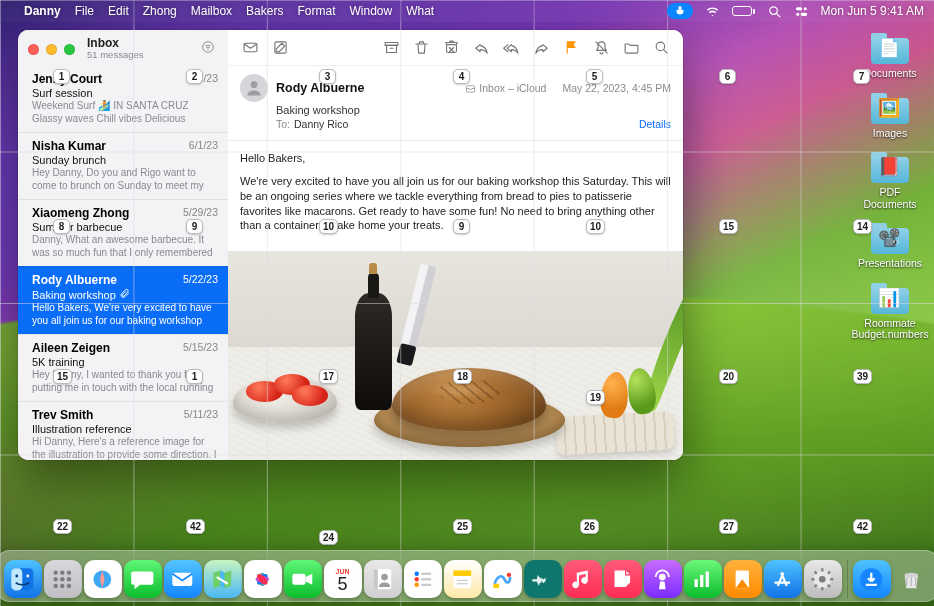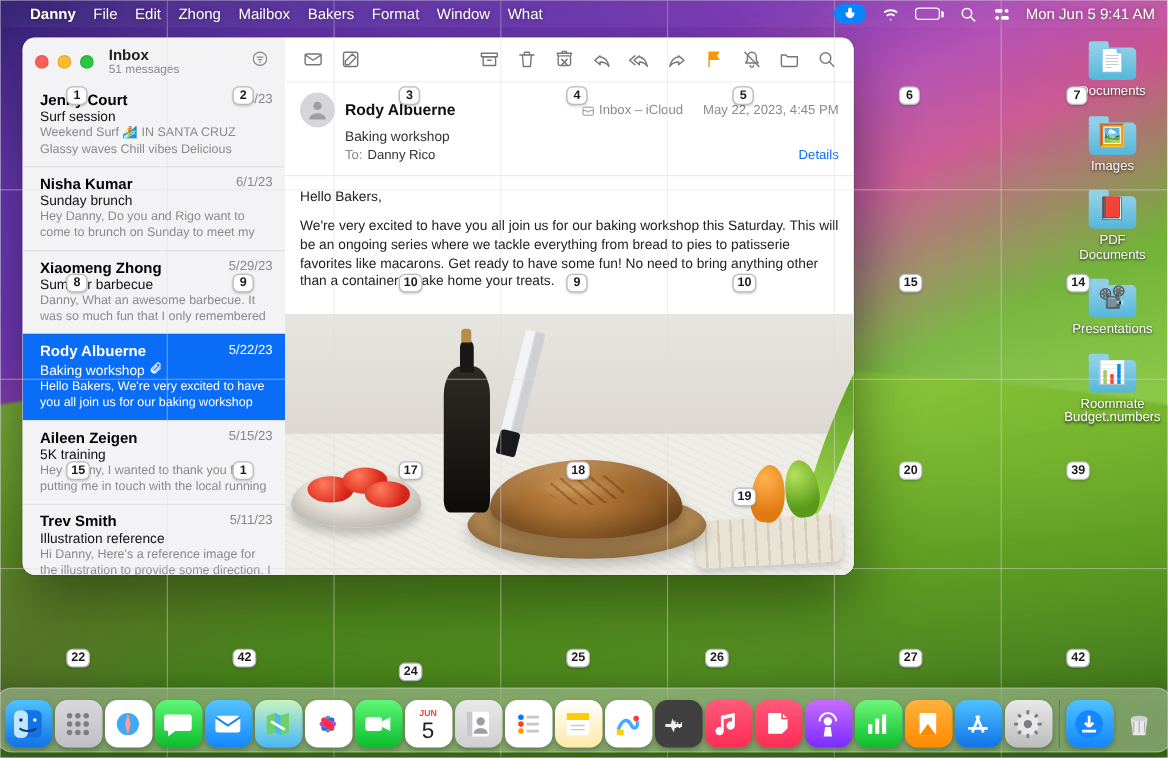--- a/index.html
+++ b/index.html
@@ -452,21 +452,21 @@
     <div class="badge" style="left: 186px; top: 369px;">1</div>
     <div class="badge" style="left: 319px; top: 369px;">17</div>
     <div class="badge" style="left: 453px; top: 369px;">18</div>
     <div class="badge" style="left: 586px; top: 390px;">19</div>
     <div class="badge" style="left: 719px; top: 369px;">20</div>
     <div class="badge" style="left: 853px; top: 369px;">39</div>
     <div class="badge" style="left: 53px; top: 519px;">22</div>
     <div class="badge" style="left: 186px; top: 519px;">42</div>
     <div class="badge" style="left: 319px; top: 530px;">24</div>
     <div class="badge" style="left: 453px; top: 519px;">25</div>
-    <div class="badge" style="left: 564px; top: 519px;">26</div>
+    <div class="badge" style="left: 580px; top: 519px;">26</div>
     <div class="badge" style="left: 719px; top: 519px;">27</div>
     <div class="badge" style="left: 853px; top: 519px;">42</div>
   </div>
 
 <div class="dock-wrap">
   <div class="dock" id="dock">
       <div class="appicon roundish" style="background: linear-gradient(rgb(78, 194, 255), rgb(17, 115, 230));">
         <svg viewBox="0 0 24 24">
           <rect x="2" y="2" width="20" height="20" rx="4" fill="#1173e6"></rect>
           <rect x="2" y="2" width="10" height="20" rx="4" fill="#bfe8ff"></rect>
@@ -582,21 +582,21 @@
           <line x1="7" y1="16" x2="17" y2="16" stroke="#c7c7cc"></line>
         </svg>
       </div>
       <div class="appicon roundish" style="background: rgb(255, 255, 255);">
         <svg viewBox="0 0 24 24">
           <path d="M5 16c3-8 7-8 9-4s5 4 5-2" stroke="#4aa8ff" stroke-width="2.5" fill="none"></path>
           <circle cx="18" cy="8" r="2" fill="#ff3b30"></circle>
           <rect x="4" y="16" width="5" height="4" fill="#ffcc00"></rect>
         </svg>
       </div>
-      <div class="appicon roundish" style="background: #404040;">
+      <div class="appicon roundish" style="background: #0f766e;">
         <svg viewBox="0 0 24 24" fill="#fff">
           <path d="M7 12l1-4 2 4h5v2h-5l-1 4-2-4H3v-2h4z" opacity="0.9"></path>
           <text x="12" y="15" font-size="8" text-anchor="middle" fill="#fff">tv</text>
         </svg>
       </div>
       <div class="appicon roundish" style="background: linear-gradient(rgb(255, 90, 122), rgb(255, 45, 85));">
         <svg viewBox="0 0 24 24" fill="#fff">
           <path d="M9 17a3 3 0 1 1-2-2.8V6l10-2v9a3 3 0 1 1-2-2.8V7L9 8.5V17z"></path>
         </svg>
       </div>

